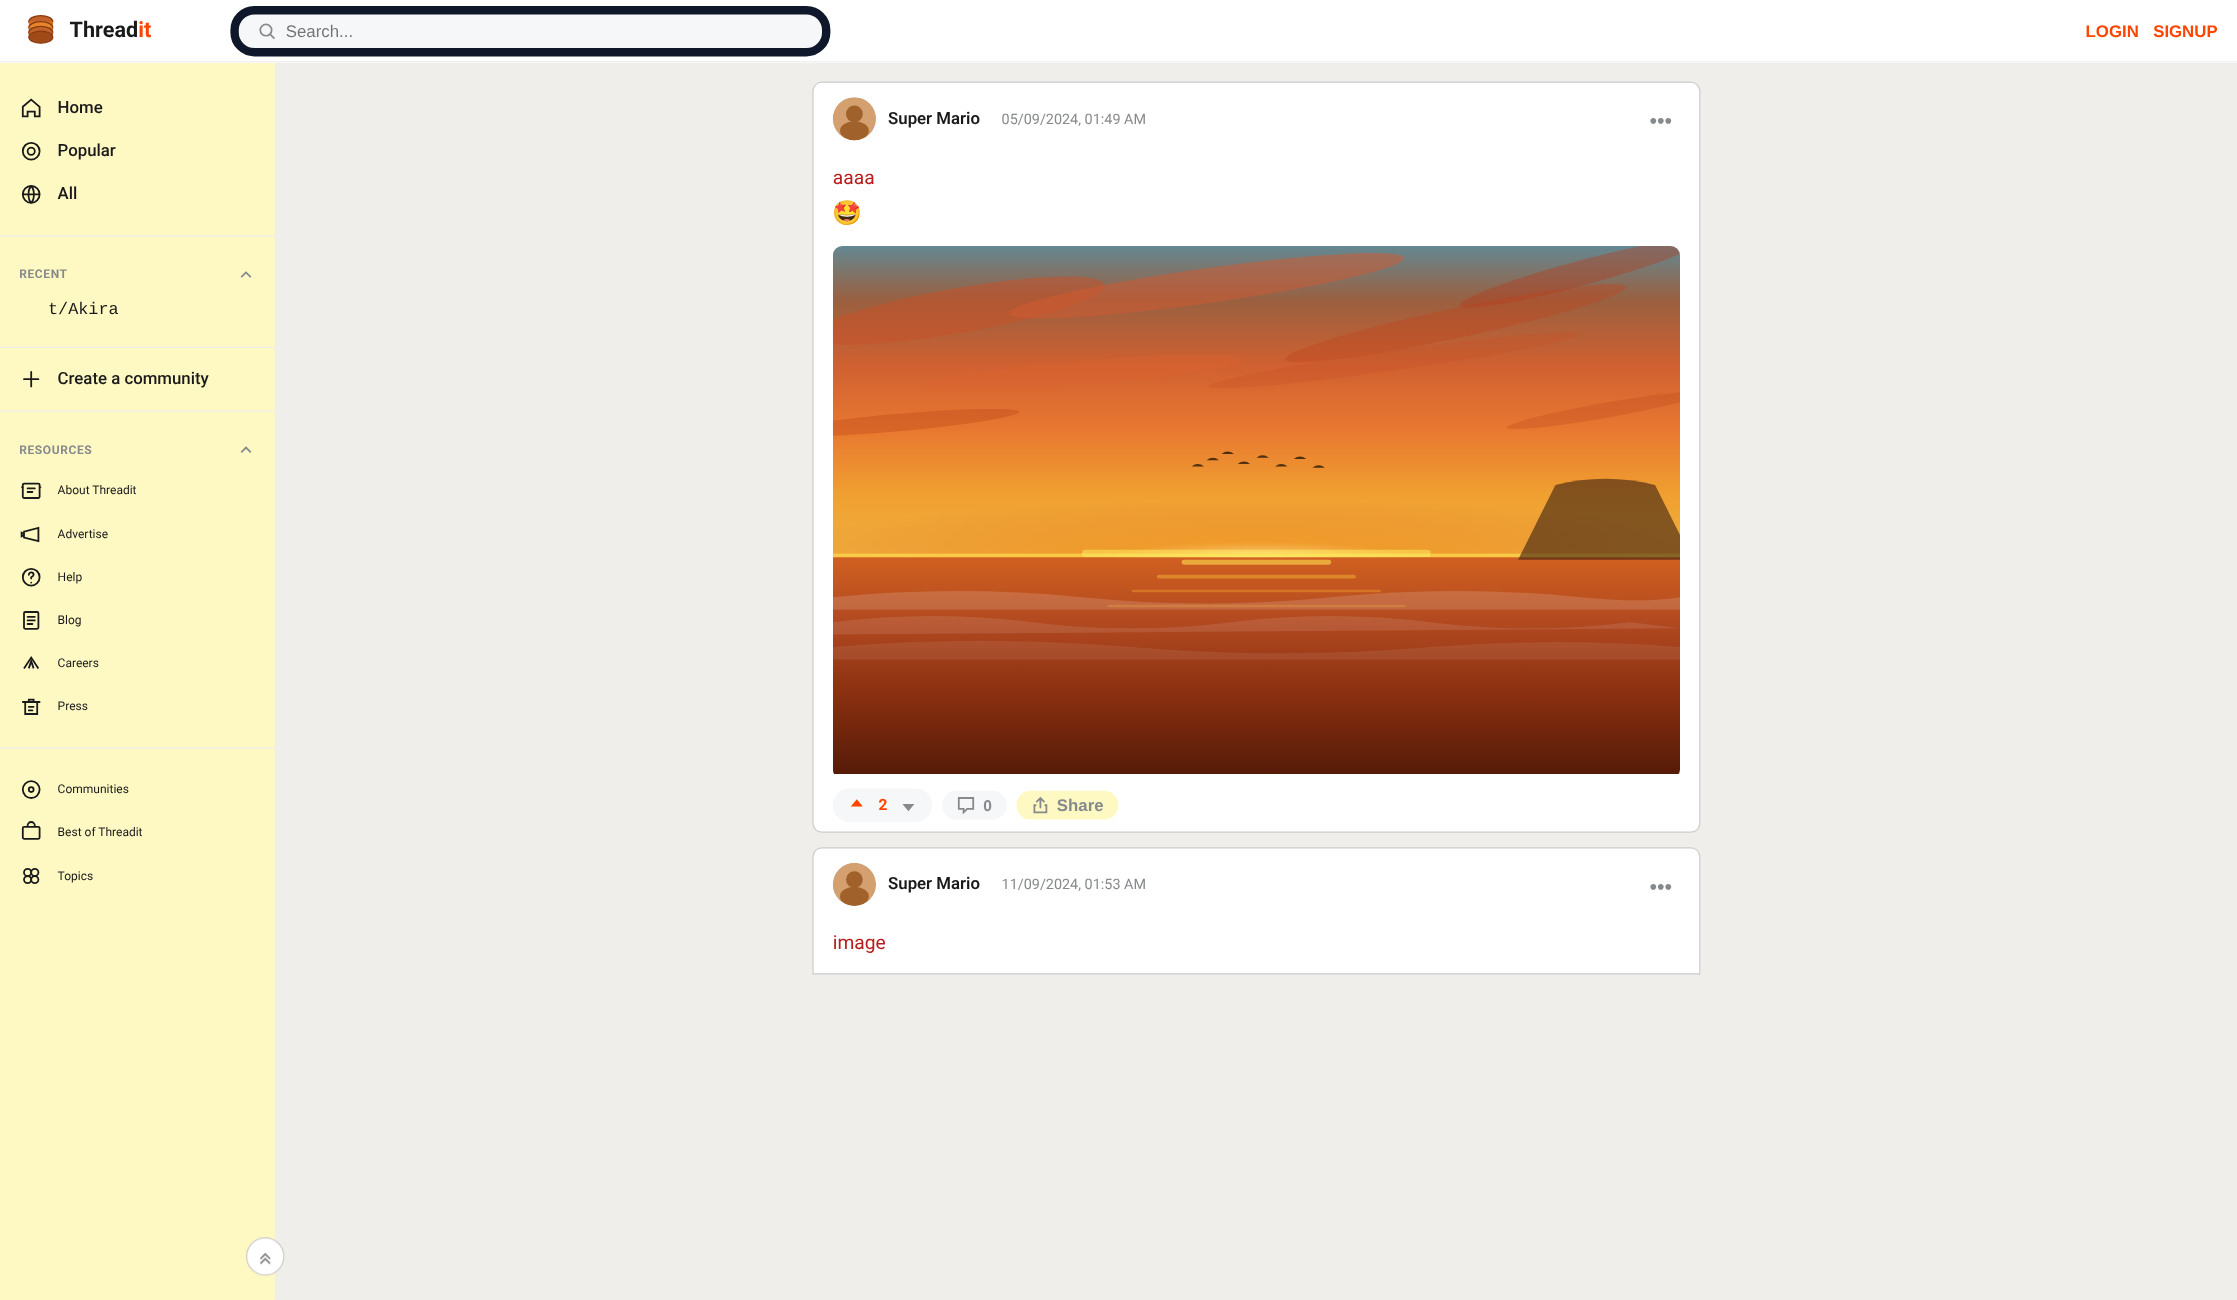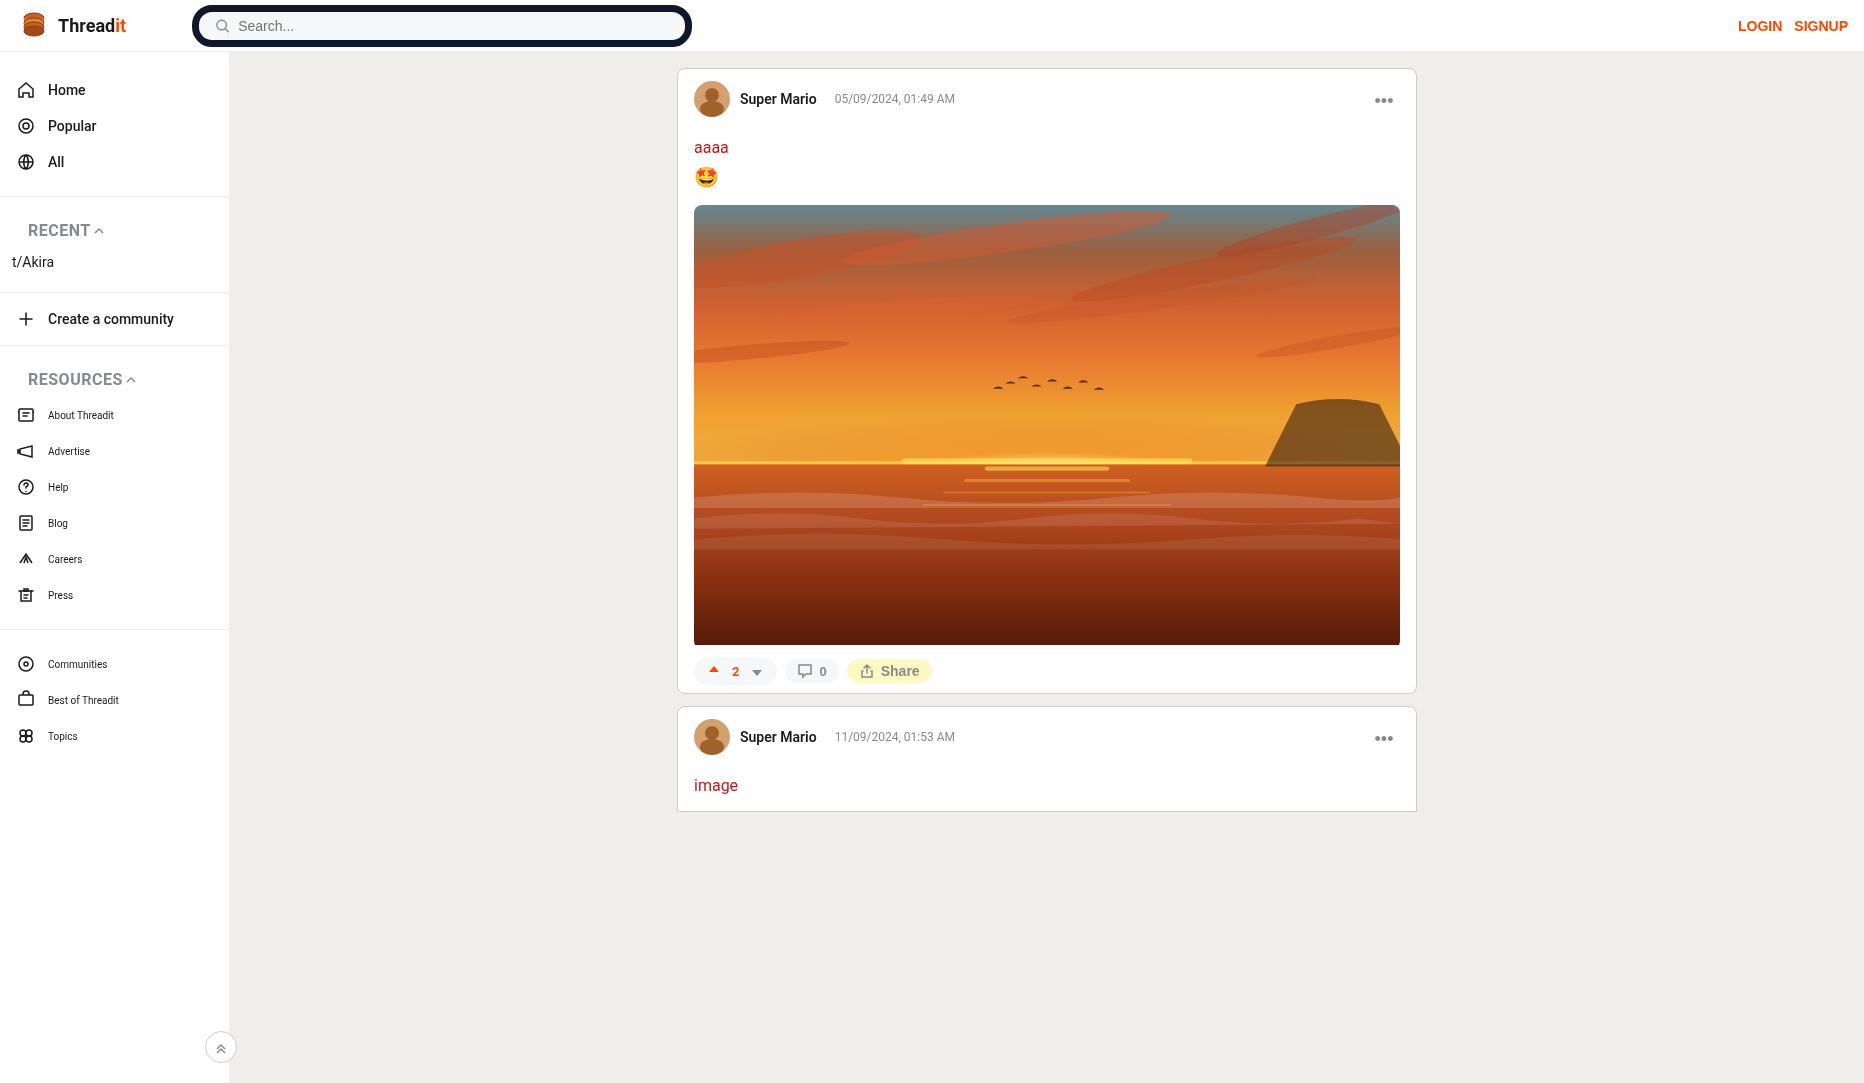--- a/index.html
+++ b/index.html
@@ -40,39 +40,39 @@
     .btn-signup {
       color: #ff4500; font-weight: 700; font-size: 14px;
       background: none; border: none; cursor: pointer; text-transform: uppercase;
     }
 
     
     .layout { display: flex; margin-top: 52px; min-height: calc(100vh - 52px); }
 
     
     .sidebar {
-      width: 230px; min-width: 230px; background: #ffffff;
+      width: 230px; min-width: 230px; background: #fef9c3;
       border-right: 1px solid #ededed; padding: 12px 0;
       position: fixed; top: 52px; left: 0; bottom: 0; overflow-y: auto;
     }
     .sidebar-section { padding: 8px 0; }
     .sidebar-item {
       display: flex; align-items: center; gap: 12px;
       padding: 8px 16px; cursor: pointer; font-size: 14px; font-weight: 500;
       color: #1a1a1b;
     }
     .sidebar-icon { width: 20px; height: 20px; display: flex; align-items: center; justify-content: center; flex-shrink: 0; }
     .sidebar-divider { height: 1px; background: #ededed; margin: 8px 0; }
     .sidebar-section-header {
-      display: flex; align-items: center; 
-      padding: 8px 28px; font-size: 16px; font-weight: 700; color: #878a8c; letter-spacing: 0.5px;
+      display: flex; align-items: center; justify-content: space-between;
+      padding: 8px 16px; font-size: 10px; font-weight: 700; color: #878a8c; letter-spacing: 0.5px;
       cursor: pointer;
     }
     .recent-item {
-      padding: 6px 16px 6px 12px; font-size: 14px; color: #1a1a1b; cursor: pointer;
+      padding: 6px 16px 6px 40px; font-size: 14px; color: #1a1a1b; cursor: pointer; font-family: Liberation Mono, monospace;
     }
     .sidebar-sub-item {
       display: flex; align-items: center; gap: 12px;
       padding: 8px 16px; cursor: pointer; font-size: 10px; color: #1a1a1b;
     }
 
     
     .main { margin-left: 230px; padding: 16px; flex: 1; max-width: 100%; }
     .feed { max-width: 740px; margin: 0 auto; }
 

